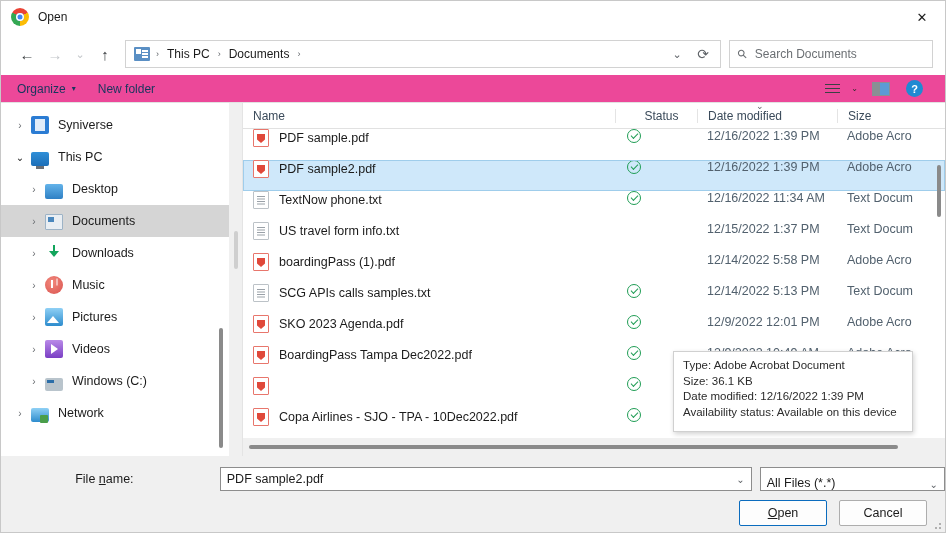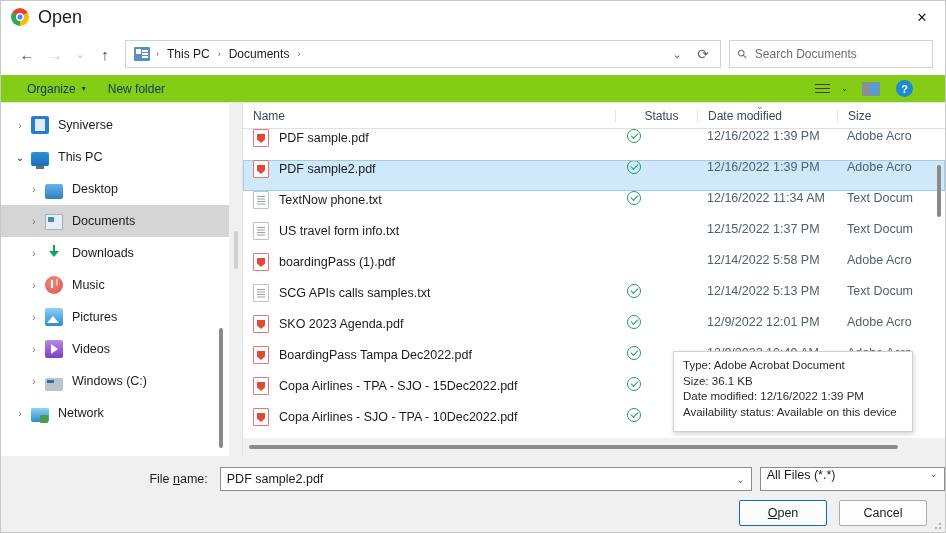--- a/index.html
+++ b/index.html
@@ -22,21 +22,21 @@
     height: 32px; background: #ffffff;
     display: flex; align-items: center;
     flex: 0 0 32px; position: relative;
   }
   .title-ico { width: 18px; height: 18px; margin-left: 10px; position: relative; }
   .chrome-logo { width: 18px; height: 18px; border-radius: 50%;
     background: conic-gradient(from -60deg, #ea4335 0deg 120deg, #fbbc05 120deg 240deg, #34a853 240deg 360deg);
     position: relative; }
   .chrome-logo::after { content:""; position:absolute; left:5px; top:5px; width:8px; height:8px;
     border-radius:50%; background:#4285f4; box-shadow: 0 0 0 1.5px #fff inset; }
-  .title-text { margin-left: 9px; font-size: 18px; color: #1b1b1b; }
+  .title-text { margin-left: 9px; font-size: 12px; color: #1b1b1b; }
   .winbtn {
     position: absolute; right: 0; top: 0; width: 46px; height: 32px;
     display: flex; align-items: center; justify-content: center;
     font-size: 13px; color: #1b1b1b;
   }
 
   
   .navrow {
     flex: 0 0 42px; display: flex; align-items: center;
     background: #ffffff; padding: 0 12px;
@@ -71,21 +71,21 @@
     flex: 0 0 204px; height: 28px; margin-left: 8px;
     border: 1px solid #d2d2d2; background: #fff;
     display: flex; align-items: center; padding: 0 8px;
   }
   .search-ico { font-size: 12px; color: #6b6f73; transform: rotate(-45deg); }
   .search-ph { font-size: 12px; color: #6b6f73; margin-left: 8px; }
 
   
   .cmdbar {
     flex: 0 0 28px; display: flex; align-items: center;
-    background: #84cc16; border-bottom: 1px solid #e2e2e2; padding: 0 26px; justify-content: space-between;
+    background: #ec4899; border-bottom: 1px solid #e2e2e2; padding: 0 16px; justify-content: space-between;
   }
   .cmd { font-size: 12px; color: #17365d; margin-right: 22px; display:flex; align-items:center; }
   .cmd .caret { font-size: 8px; margin-left: 6px; }
   .cmd-spacer { flex: 1 1 auto; }
   .viewico { display:flex; align-items:center; margin-right: 4px; color:#3c4043; }
   .hamburger { width: 15px; }
   .hamburger i { display:block; height:1.6px; background:#3c4043; margin:2.4px 0; }
   .vcaret { font-size: 8px; margin-left: 7px; margin-right: 14px; color:#2b2b2b; }
   .pane-ico { width: 18px; height: 14px; border: 1.5px solid #8a8f94; margin-right: 16px;
     display:flex; }
@@ -218,32 +218,32 @@
     position: absolute; left: 430px; top: 222px; width: 240px;
     background: #ffffff; border: 1px solid #d0d0d0;
     box-shadow: 1px 2px 5px rgba(0,0,0,.18);
     padding: 6px 8px 11px 9px; z-index: 40;
   }
   .tooltip div { font-size: 11.5px; color: #2b2b2b; line-height: 15.5px; white-space: nowrap; }
 
   
   .footer { flex: 0 0 76px; background:#f0f0f0; position: relative; }
   .fn-row { display:flex; align-items:center; padding: 11px 0 0 0; }
-  .fn-label { width: 222px; text-align: right; font-size: 12.5px; color:#1b1b1b;
+  .fn-label { width: 222px; text-align: center; font-size: 12.5px; color:#1b1b1b;
     padding-right: 12px; }
   .fn-label u { text-decoration: underline; }
   .fn-input {
     width: 540px; height: 24px; background:#fff; border:1px solid #8d8d8d;
     display:flex; align-items:center; padding: 0 6px; font-size:12.5px; color:#1b1b1b;
   }
   .fn-input .val { flex:1 1 auto; }
   .fn-input .cv { font-size: 10px; color:#5f6368; }
   .filter {
     width: 188px; height: 24px; margin-left: 8px; background:#fff;
-    border:1px solid #8d8d8d; display:flex; align-items:flex-start;
+    border:1px solid #8d8d8d; display:flex; align-items:flex-end;
     padding: 0 6px; font-size:12.5px; color:#1b1b1b;
   }
   .filter .val { flex:1 1 auto; }
   .filter .cv { font-size: 10px; color:#5f6368; }
 
   .btn-row { position:absolute; right: 18px; top: 44px; display:flex; }
   .btn {
     width: 88px; height: 26px; background:#fdfdfd; border:1px solid #adadad;
     font-size: 12.5px; color:#1b1b1b; display:flex; align-items:center;
     justify-content:center; border-radius: 2px;
@@ -468,21 +468,20 @@
             </div>
             <div class="cell-status">
               <span class="okmark"></span>
             </div>
             <div class="cell-date">12/9/2022 10:49 AM</div>
             <div class="cell-type">Adobe Acro</div>
           </div>
           <div class="row">
             <div class="cell-name">
               <span class="fico pdf"></span>
-              <span class="fname">Copa Airlines - TPA - SJO - 15Dec2022.pdf</span>
             </div>
             <div class="cell-status">
               <span class="okmark"></span>
             </div>
             <div class="cell-date">12/8/2022 3:33 PM</div>
             <div class="cell-type">Adobe Acro</div>
           </div>
           <div class="row">
             <div class="cell-name">
               <span class="fico pdf"></span>

